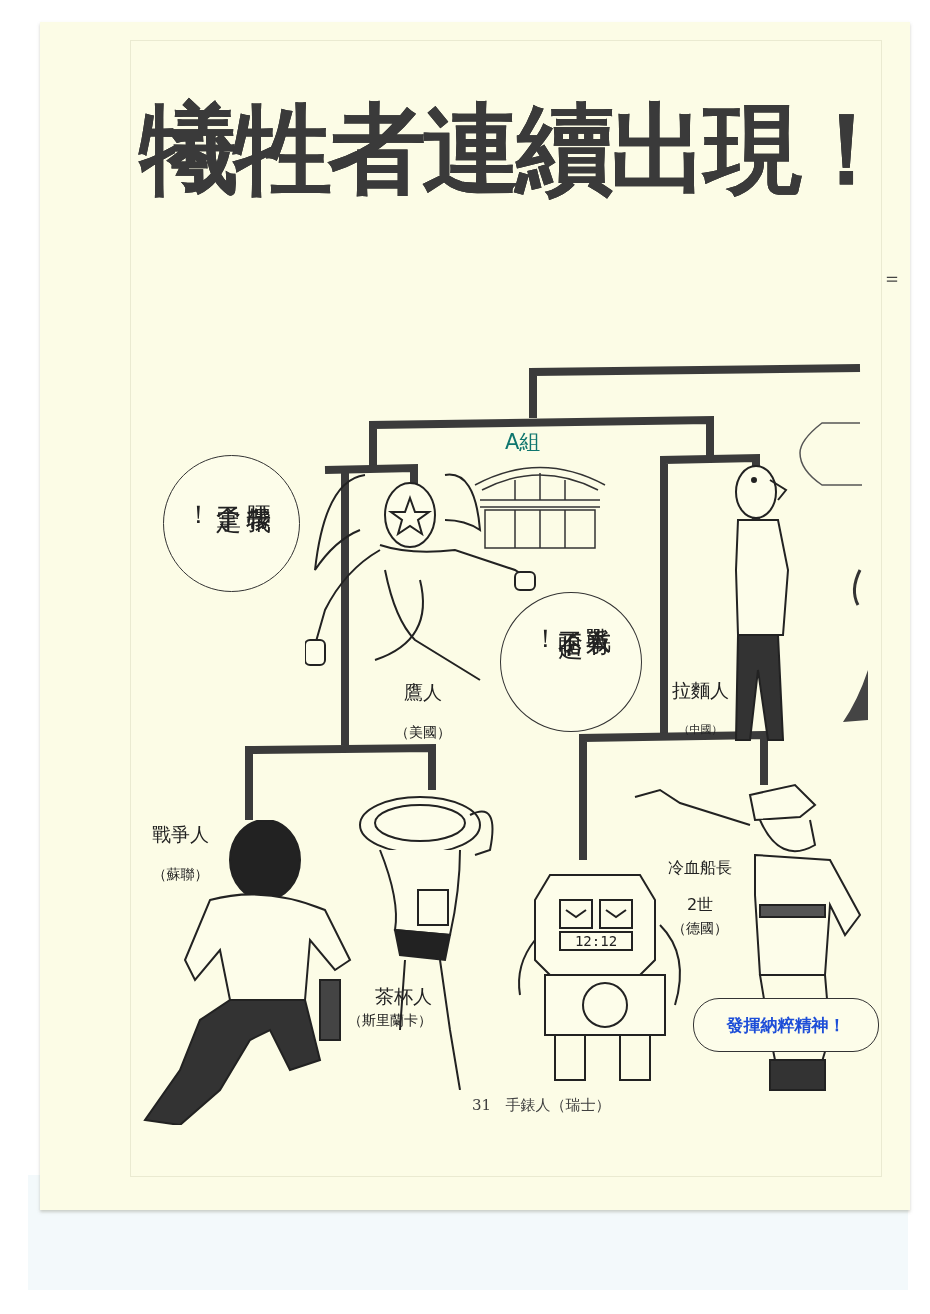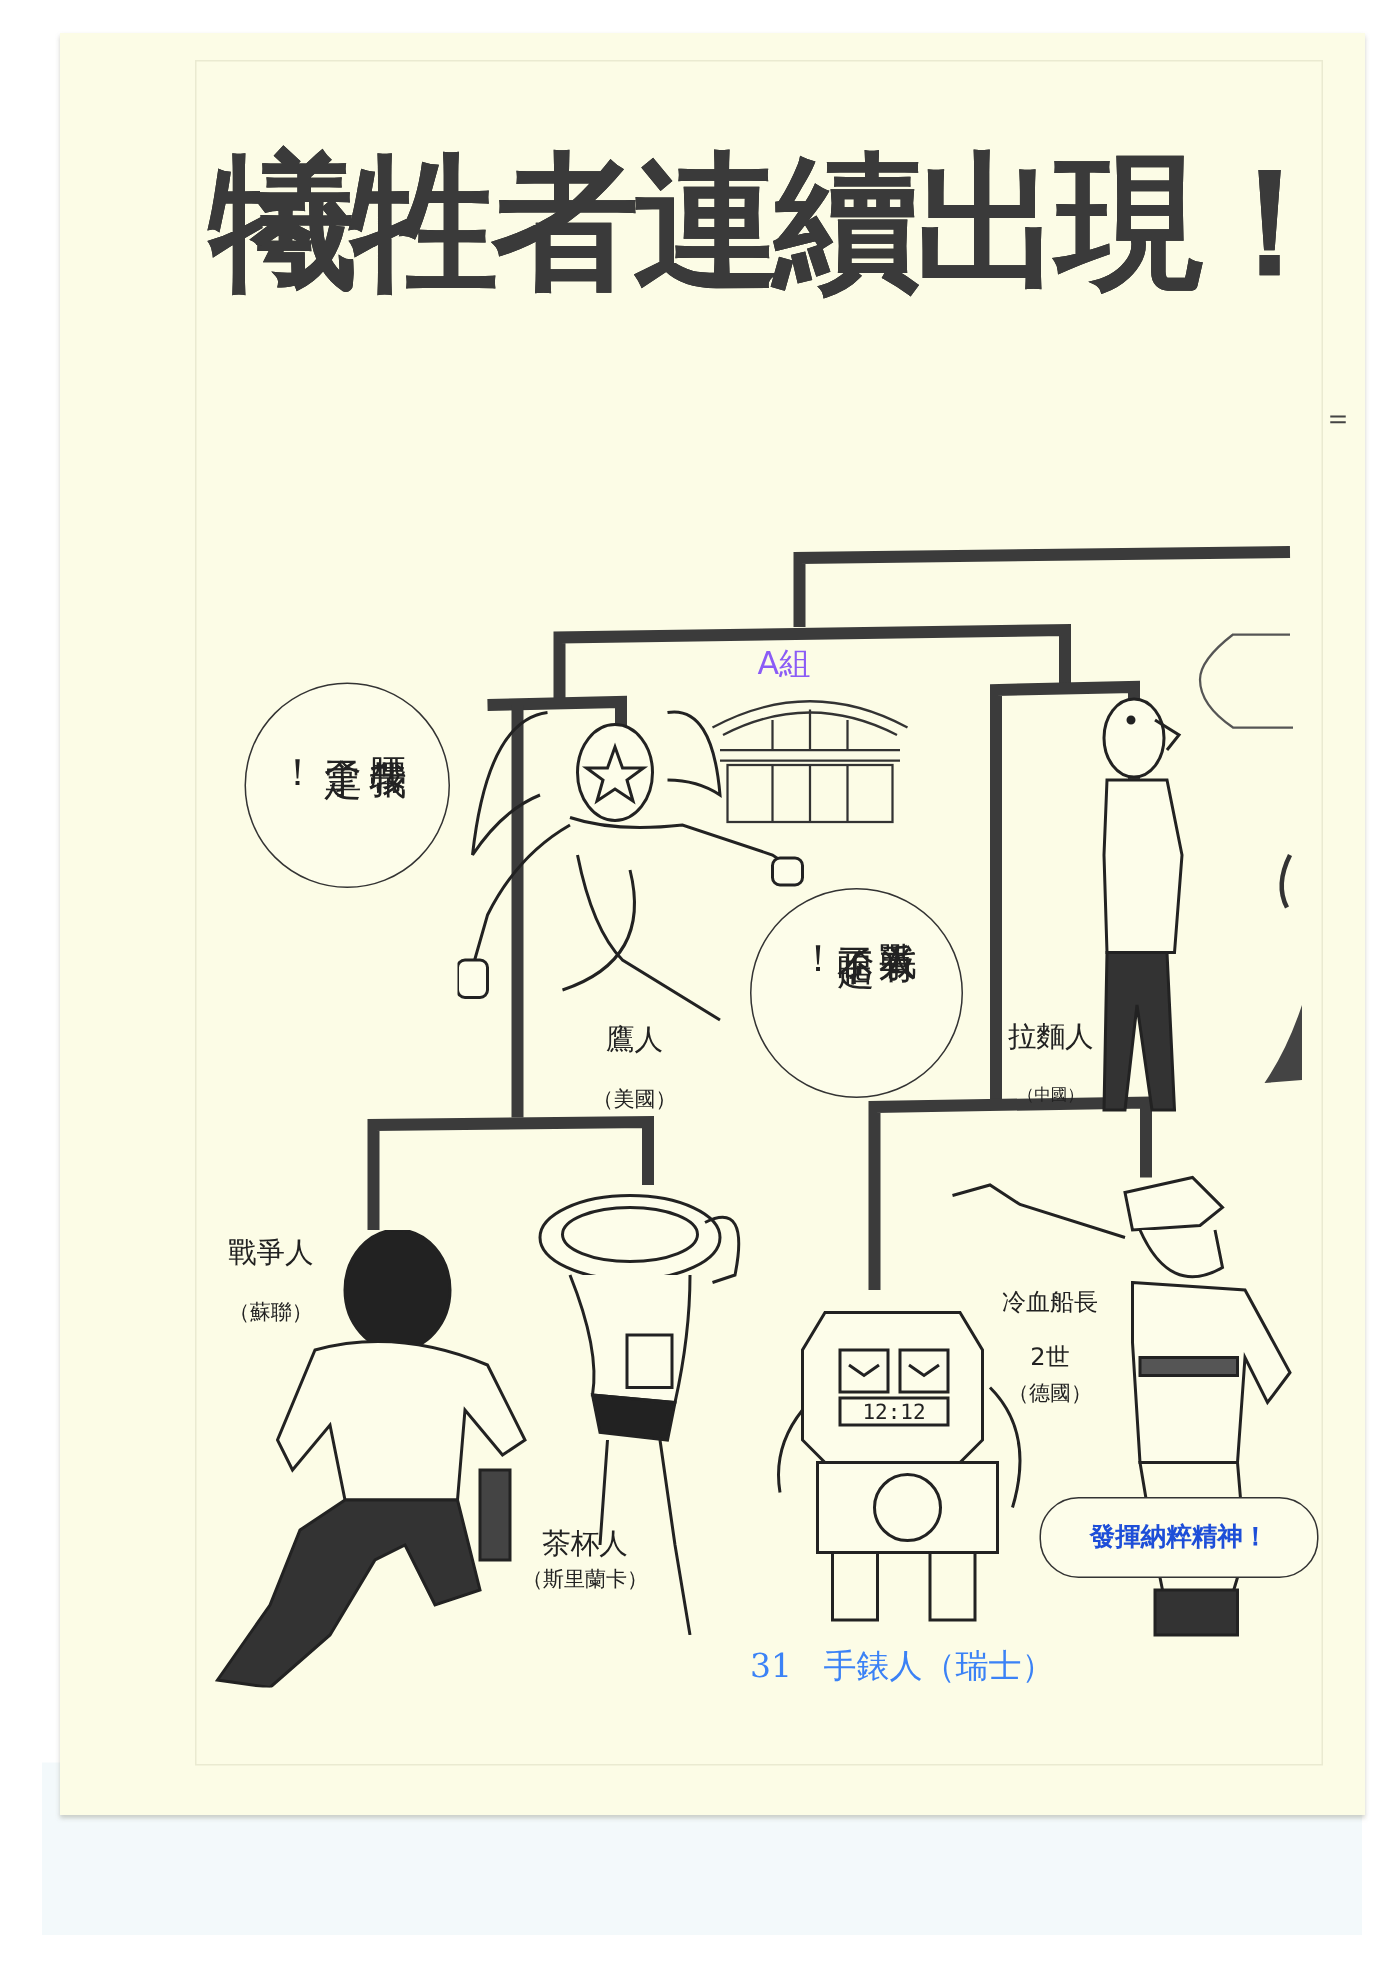--- a/index.html
+++ b/index.html
@@ -38,24 +38,24 @@
   }
   .bubble {
     position: absolute; border: 1.5px solid #333; border-radius: 50%; background: #fdfdea;
   }
   .name {
     position: absolute; font-weight: normal; color: #222; text-align: center; white-space: nowrap;
   }
   .name .n { font-size: 19px; display: block; }
   .name .c { font-size: 14px; display: block; margin-top: 18px; }
   .group-label {
-    position: absolute; left: 505px; top: 428px; font-size: 21px; color: #8b5cf6;
+    position: absolute; left: 505px; top: 428px; font-size: 21px; color: #0f766e;
   }
   .caption {
-    position: absolute; left: 500px; top: 1096px; font-size: 22px; color: #3b82f6;
+    position: absolute; left: 472px; top: 1096px; font-size: 15px; color: #404040;
     font-family: "DejaVu Serif", serif; white-space: nowrap;
   }
   .pill {
     position: absolute; left: 693px; top: 998px; width: 184px; height: 52px;
     border: 1.5px solid #333; border-radius: 26px; background: #fdfdea;
     font-size: 17px; font-weight: bold; color: #1d4ed8; line-height: 52px; text-align: center;
   }
   .fig { position: absolute; }
 </style>
 </head>
@@ -198,21 +198,21 @@
   <span class="c">（美國）</span>
 </div>
 <div class="name" style="left:672px;top:678px;text-align:center;">
   <span class="n">拉麵人</span>
   <span class="c" style="font-size:11px">（中國）</span>
 </div>
 <div class="name" style="left:152px;top:822px;">
   <span class="n">戰爭人</span>
   <span class="c">（蘇聯）</span>
 </div>
-<div class="name" style="left:348px;top:1016px;text-align:center;">
+<div class="name" style="left:348px;top:984px;text-align:right;">
   <span class="n">茶杯人</span>
   <span class="c" style="margin-top:2px">（斯里蘭卡）</span>
 </div>
 <div class="name" style="left:668px;top:858px;font-weight:normal;">
   <span class="n" style="font-size:16px">冷血船長</span>
   <span class="n" style="font-size:16px;margin-top:16px">2世</span>
   <span class="c" style="font-size:14px;margin-top:4px">（德國）</span>
 </div>
 
 <div class="caption">

